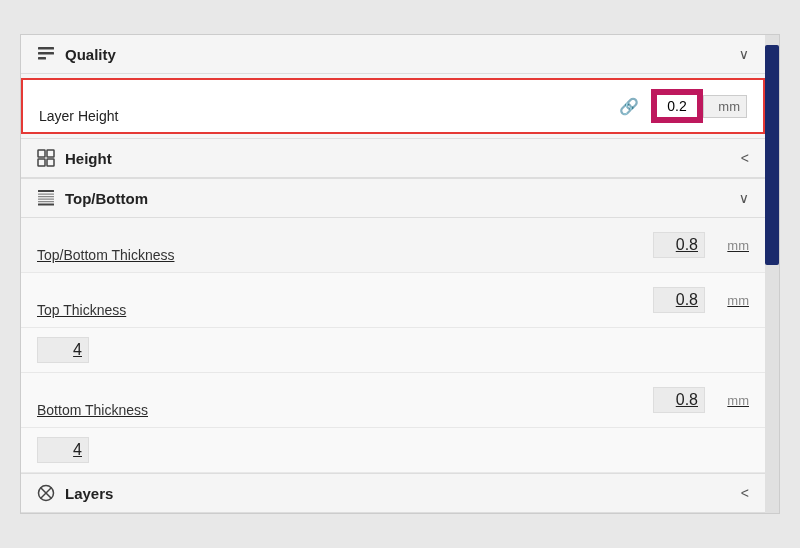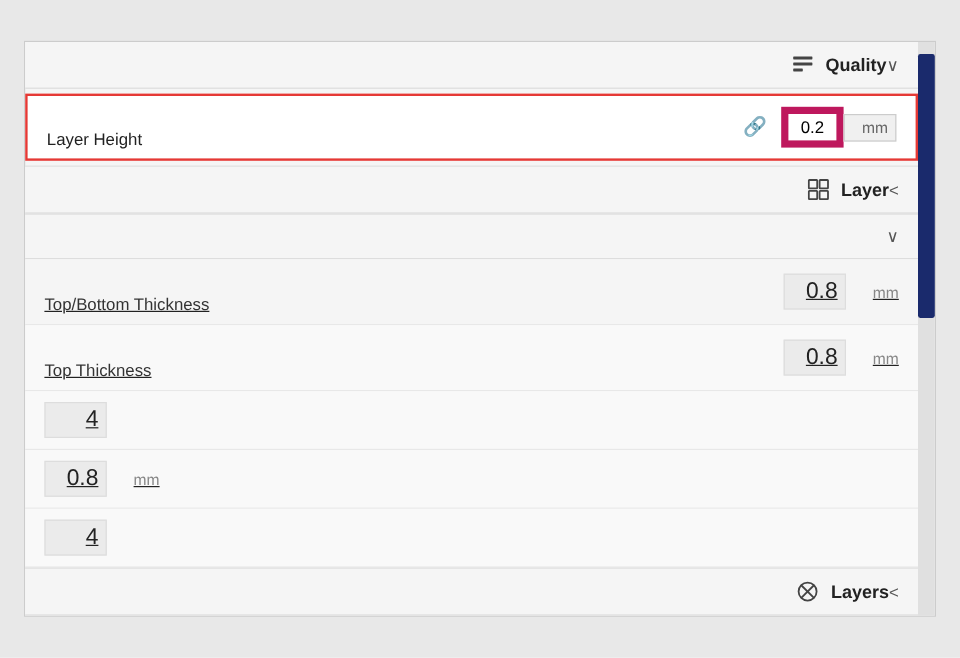--- a/index.html
+++ b/index.html
@@ -36,21 +36,21 @@
       position: absolute;
       top: 10px;
     }
     .panel-content {
       margin-right: 14px;
     }
     
     .section-header {
       display: flex;
       align-items: center;
-      justify-content: flex-end;
+      justify-content: space-between;
       padding: 10px 16px;
       background: #f5f5f5;
       border-bottom: 1px solid #ddd;
       cursor: pointer;
     }
     .section-header-left {
       display: flex;
       align-items: center;
       gap: 10px;
       font-weight: 700;
@@ -119,21 +119,21 @@
     .settings-row .row-label {
       flex: 1;
       color: #333;
     }
     .value-box {
       min-width: 52px;
       text-align: right;
       padding: 3px 6px;
       background: #ebebeb;
       border: 1px solid #ddd;
-      font-size: 19px;
+      font-size: 16px;
       color: #222;
     }
     .unit-text {
       width: 44px;
       text-align: right;
       color: #888;
       font-size: 13px;
       padding-left: 6px;
     }
   </style>
@@ -167,28 +167,40 @@
 
     <div class="section-header">
       <div class="section-header-left">
 
         <svg width="18" height="18" viewBox="0 0 18 18">
           <rect x="1" y="1" width="7" height="7" rx="0.5" fill="none" stroke="#444" stroke-width="1.5"></rect>
           <rect x="10" y="1" width="7" height="7" rx="0.5" fill="none" stroke="#444" stroke-width="1.5"></rect>
           <rect x="1" y="10" width="7" height="7" rx="0.5" fill="none" stroke="#444" stroke-width="1.5"></rect>
           <rect x="10" y="10" width="7" height="7" rx="0.5" fill="none" stroke="#444" stroke-width="1.5"></rect>
         </svg>
-        <span>Layer</span>
+        <span>Height</span>
       </div>
       <span class="chevron">&lt;</span>
     </div>
 
     <div class="divider"></div>
 
     <div class="section-header">
+      <div class="section-header-left">
+
+        <svg width="18" height="18" viewBox="0 0 18 18">
+          <rect x="1" y="1" width="16" height="2" rx="0.3" fill="#444"></rect>
+          <rect x="1" y="4.5" width="16" height="1.2" rx="0.3" fill="#888"></rect>
+          <rect x="1" y="7" width="16" height="1.2" rx="0.3" fill="#888"></rect>
+          <rect x="1" y="9.5" width="16" height="1.2" rx="0.3" fill="#888"></rect>
+          <rect x="1" y="12" width="16" height="1.2" rx="0.3" fill="#888"></rect>
+          <rect x="1" y="14.5" width="16" height="2" rx="0.3" fill="#444"></rect>
+        </svg>
+        <span>Top/Bottom</span>
+      </div>
       <span class="chevron">∨</span>
     </div>
 
     <div class="settings-row">
       <span class="row-label">Top/Bottom Thickness</span>
       <span class="value-box">0.8</span>
       <span class="unit-text">mm</span>
     </div>
 
     <div class="settings-row indented">
@@ -196,20 +208,21 @@
       <span class="value-box">0.8</span>
       <span class="unit-text">mm</span>
     </div>
 
     <div class="settings-row indented">
       <span class="value-box">4</span>
       <span class="unit-text"></span>
     </div>
 
     <div class="settings-row indented">
+      <span class="row-label">Bottom Thickness</span>
       <span class="value-box">0.8</span>
       <span class="unit-text">mm</span>
     </div>
 
     <div class="settings-row indented">
       <span class="value-box">4</span>
       <span class="unit-text"></span>
     </div>
 
     <div class="divider"></div>

